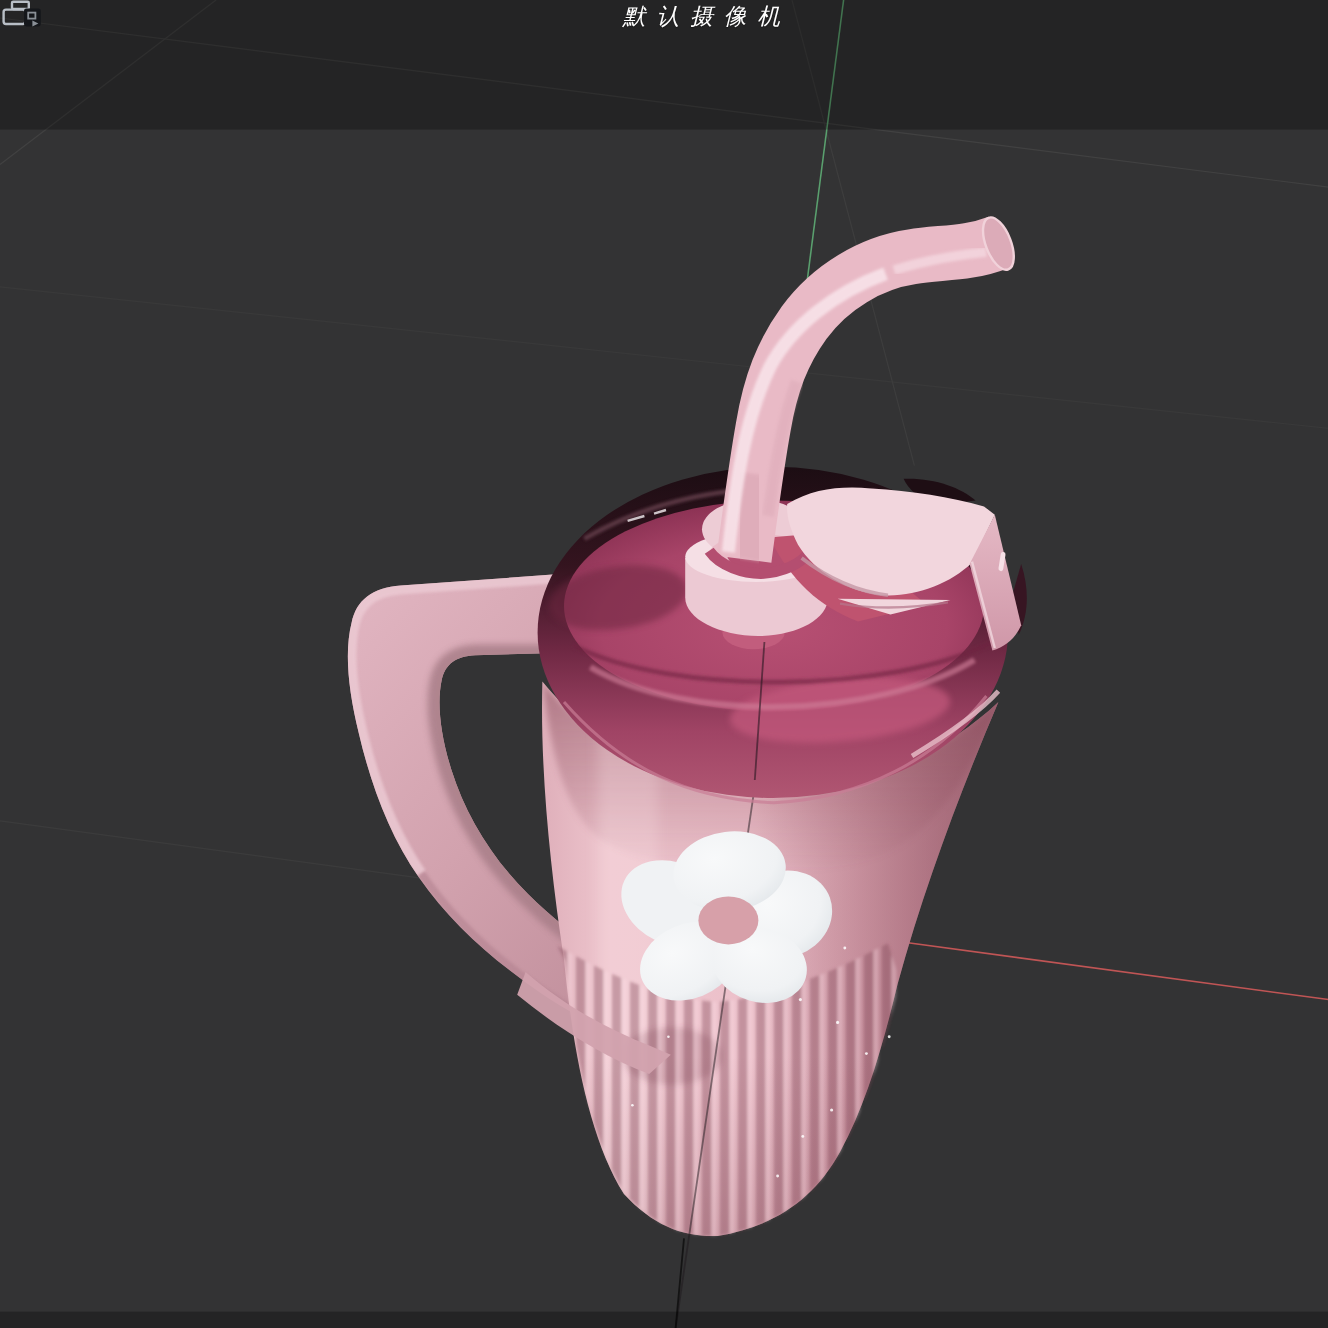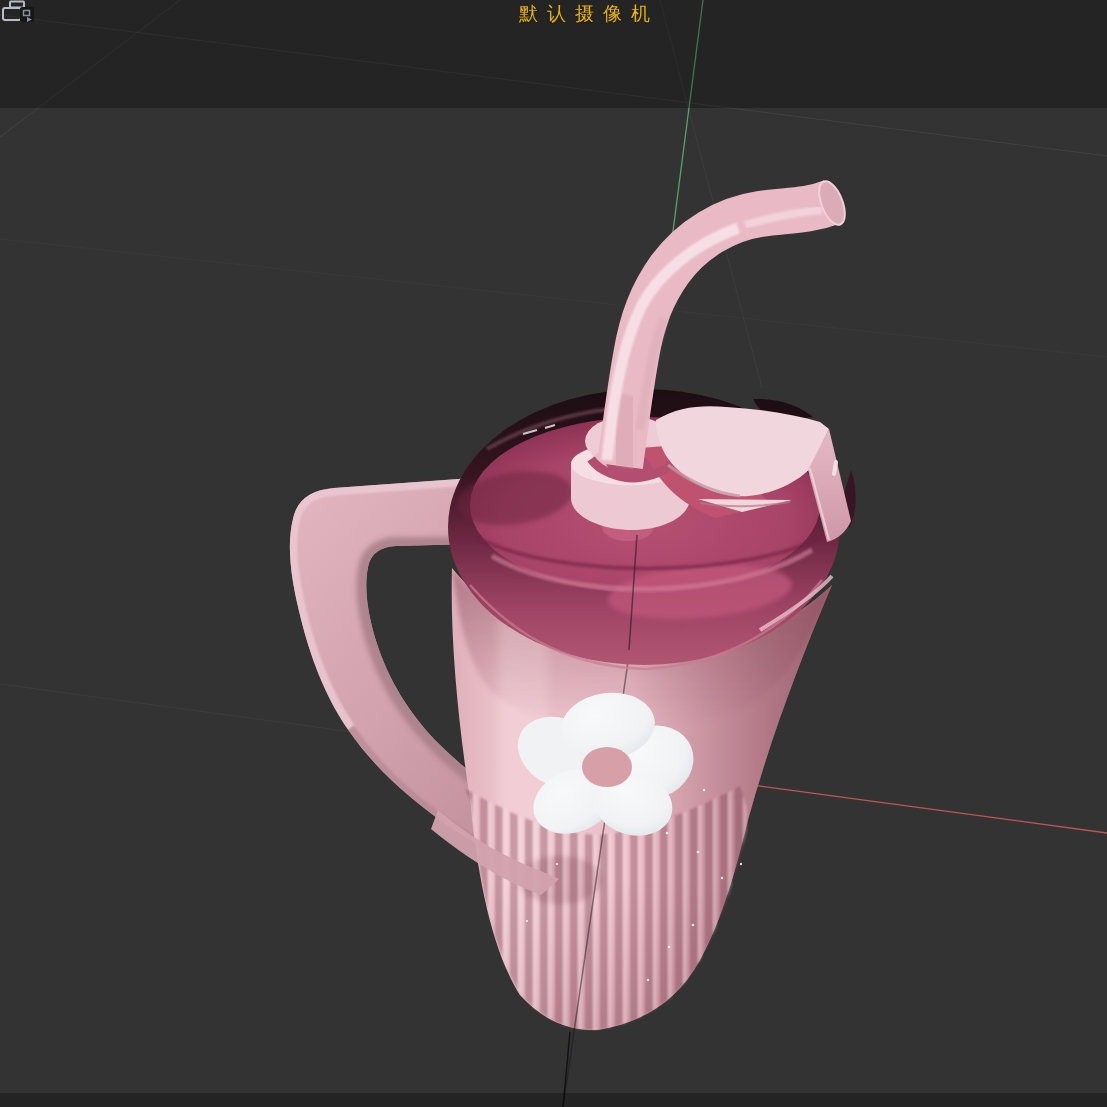--- a/index.html
+++ b/index.html
@@ -4,23 +4,23 @@
 <style>
   html,body{margin:0;padding:0;background:#222;}
   .stage{
     position:relative;width:1107px;height:1107px;overflow:hidden;
     background:#333334;
     font-family:"Liberation Sans",sans-serif;
   }
   .stage svg{position:absolute;left:0;top:0;}
   .hud-label{
     position:absolute;left:519px;top:1px;
-    font-size:19px;letter-spacing:9px;color:#eab308;
+    font-size:19px;letter-spacing:9px;color:#ffffff;
     text-shadow:0 1px 1px rgba(0,0,0,.4);
-    user-select:none;white-space:nowrap;
+    user-select:none;white-space:nowrap;font-style:italic;
   }
   .hud-icon{position:absolute;left:686px;top:2px;width:36px;height:34px;}
 </style>
 </head>
 <body>
 
 <div class="stage">
 
 <svg width="1107" height="1107" viewBox="0 0 1107 1107">
   <defs>

